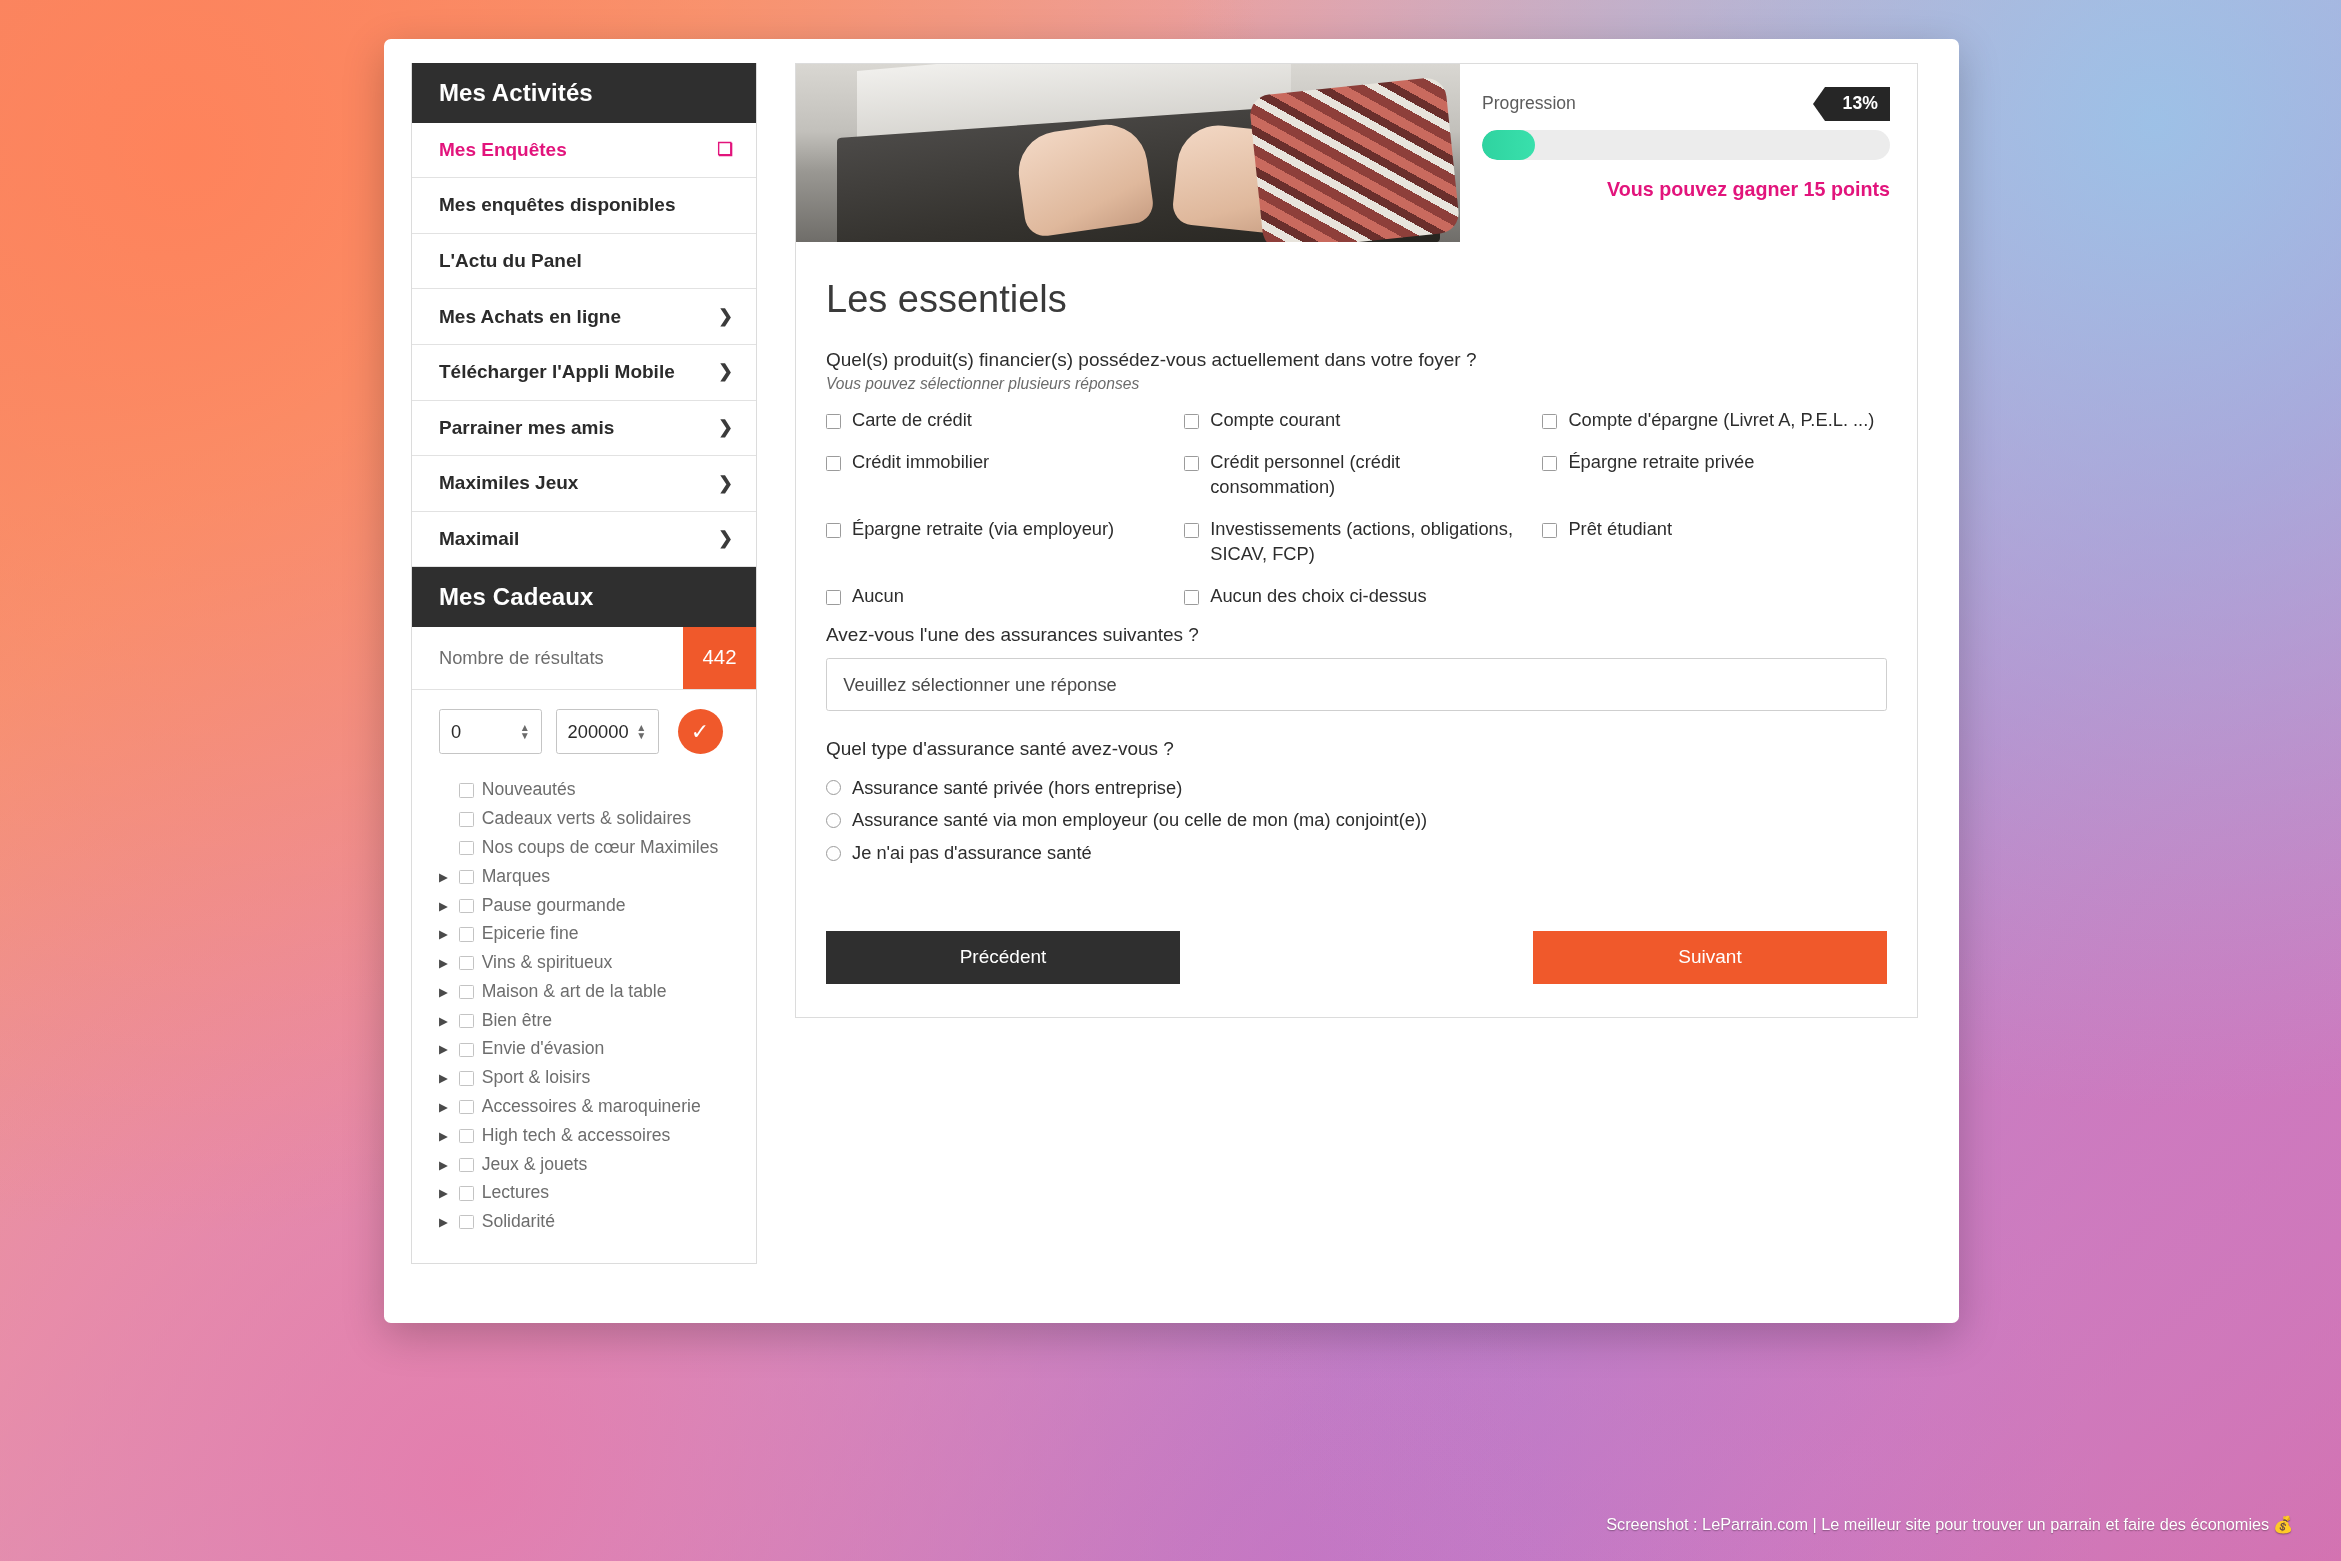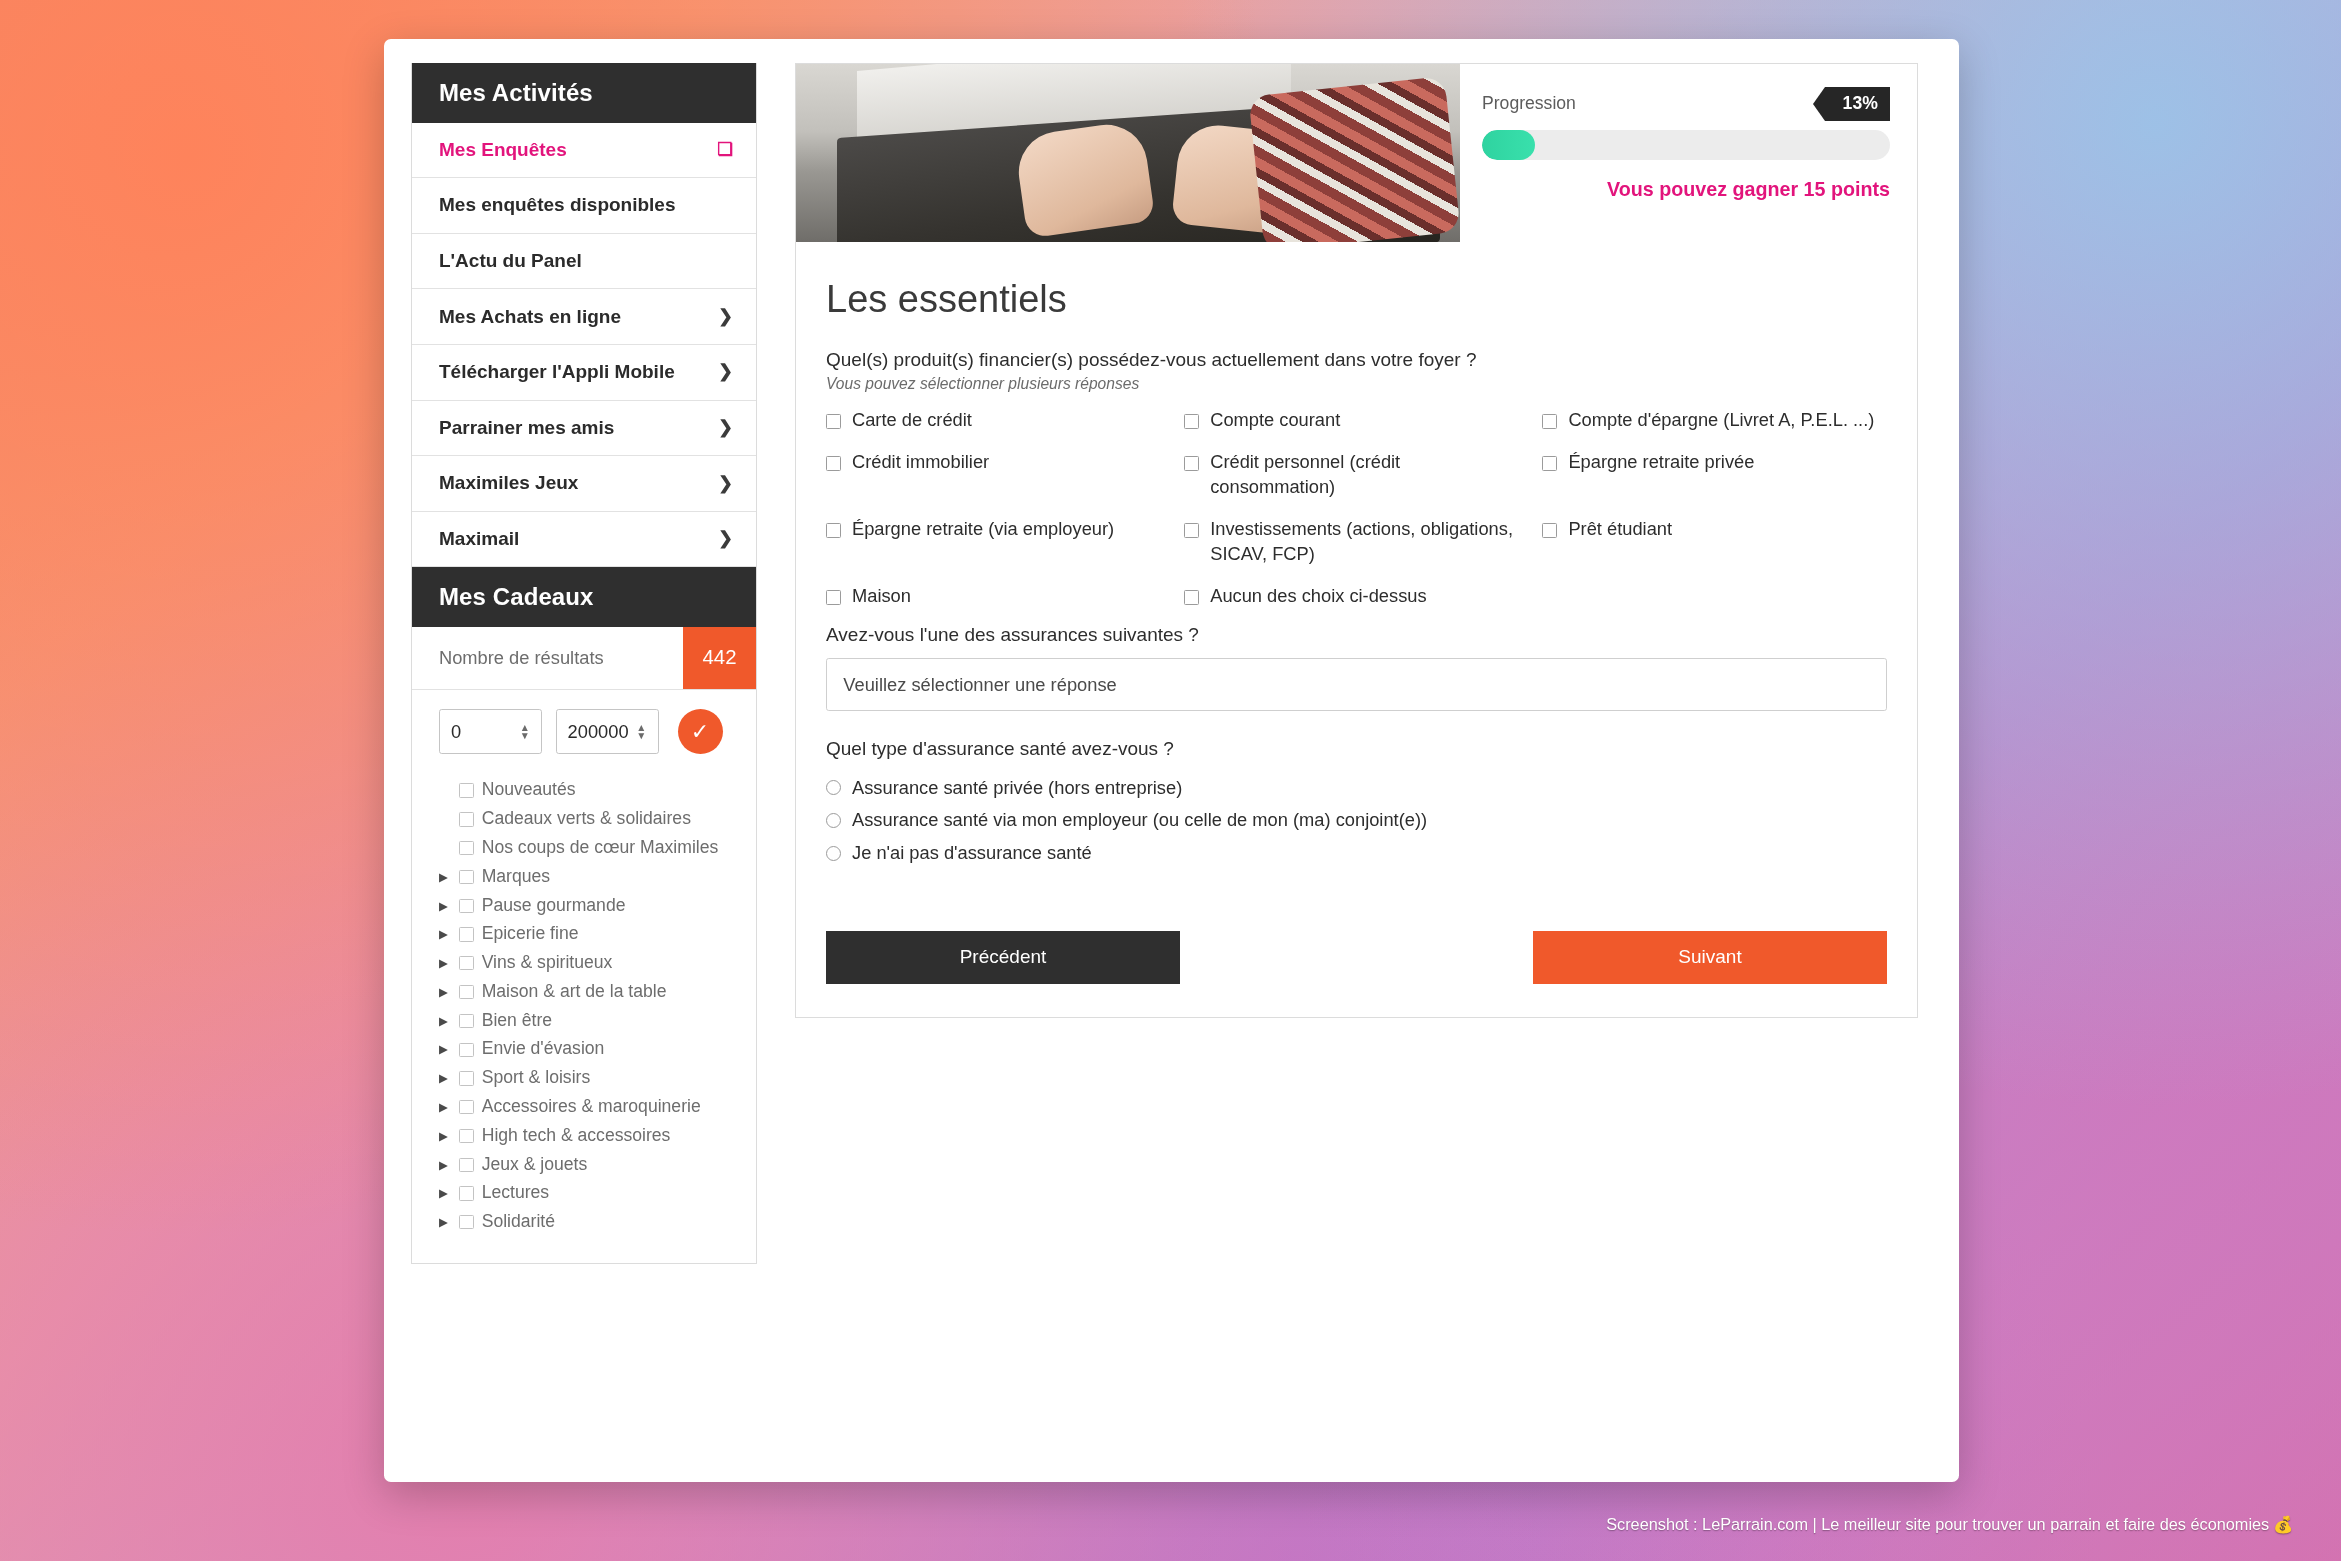--- a/index.html
+++ b/index.html
@@ -20,21 +20,21 @@
       radial-gradient(circle at 92% 8%, rgba(150,200,235,0.85) 0%, rgba(150,200,235,0) 38%),
       radial-gradient(circle at 96% 62%, rgba(205,120,190,0.9) 0%, rgba(205,120,190,0) 45%),
       radial-gradient(circle at 20% 95%, rgba(230,120,170,0.85) 0%, rgba(230,120,170,0) 45%),
       radial-gradient(circle at 55% 100%, rgba(190,110,200,0.7) 0%, rgba(190,110,200,0) 40%);
     pointer-events: none;
   }
 
   .window {
     position: absolute;
     left: 384px; top: 39px;
-    width: 1575px; height: 1443px;
+    width: 1575px; height: 1284px;
     background: #ffffff;
     border-radius: 6.8px;
     box-shadow: 0 12.2px 41px rgba(0,0,0,0.22);
     overflow: hidden;
   }
 
   .content {
     position: absolute;
     left: 0; top: 0; right: 0; bottom: 0;
     display: flex;
@@ -587,21 +587,21 @@
             <span class="box"></span>
             <span>Investissements (actions, obligations, SICAV, FCP)</span>
           </label>
 
           <label class="cb-item">
             <span class="box"></span>
             <span>Prêt étudiant</span>
           </label>
           <label class="cb-item">
             <span class="box"></span>
-            <span>Maison</span>
+            <span>Aucun</span>
           </label>
           <label class="cb-item">
             <span class="box"></span>
             <span>Aucun des choix ci-dessus</span>
           </label>
         </div>
 
         <div class="q2-text">Avez-vous l'une des assurances suivantes ?</div>
         <div class="select-box">
           <span>Veuillez sélectionner une réponse</span>

